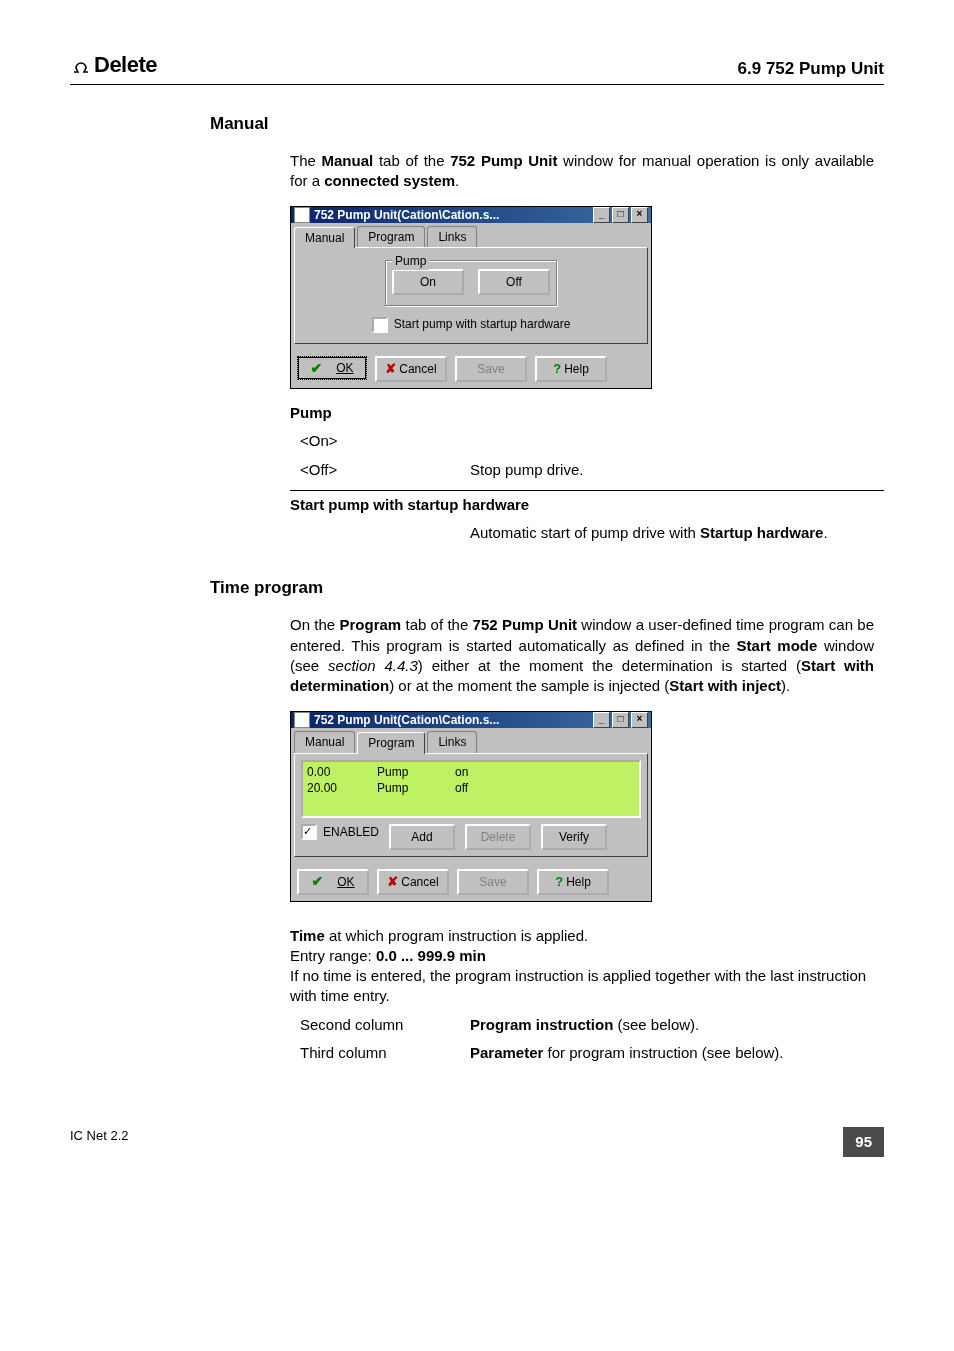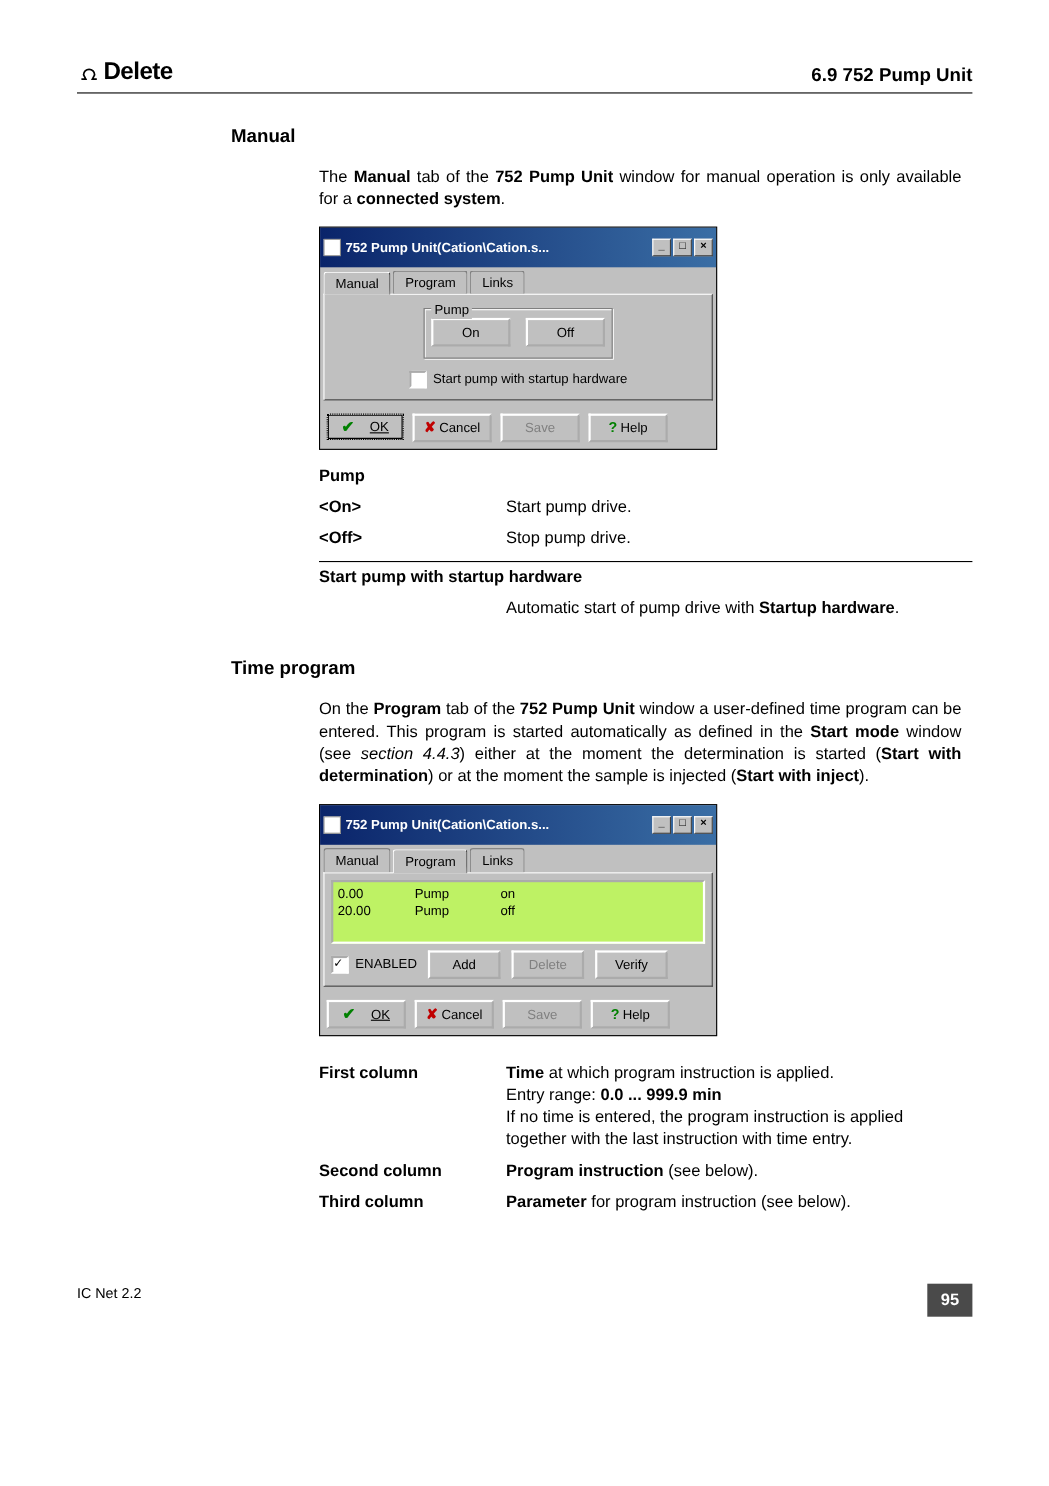--- a/index.html
+++ b/index.html
@@ -50,21 +50,21 @@
     margin: 12px 0 14px 220px;
     width: 360px;
     background: #c0c0c0;
     border: 1px solid #000;
     font-family: "MS Sans Serif", Tahoma, Arial, sans-serif;
     font-size: 12px;
   }
   .ss-titlebar {
     background: linear-gradient(90deg,#0a246a,#3a6ea5);
     color:#fff;
-    height: 36px;
+    height: 16px;
     display:flex;
     align-items:center;
     justify-content:space-between;
     padding:0 3px;
     font-weight:700;
     font-size:12px;
   }
   .ss-title-left { display:flex; align-items:center; gap:4px; overflow:hidden; white-space:nowrap;}
   .ss-sysicon {
     width:14px;height:14px;background:#fff;border:1px solid #888;display:inline-block;
@@ -128,34 +128,34 @@
     display:flex; gap:8px; justify-content:flex-start;
     padding:6px 6px 6px 6px;
   }
   .ok-icon{ color:#008000;font-weight:700;font-size:14px;}
   .cancel-icon{ color:#c00000;font-weight:700;font-size:13px;}
   .help-icon{ color:#008000;font-weight:700;font-size:13px;}
   .ss-list {
     background:#bef264;border:2px inset #fff;height:50px;padding:2px 4px;font-size:12px;
   }
   .ss-list-row { display:flex; gap:28px;}
-  .ss-midrow { display:flex; align-items:center; gap:10px; margin-top:6px;}
+  .ss-midrow { display:flex; gap:10px; margin-top:6px;}
   .def-sub-heading {
     font-weight:700;
     margin-left:220px;
     margin-top:10px;
   }
   .def-table {
     margin-left:220px;
     margin-right:10px;
     margin-top:4px;
     margin-bottom:6px;
   }
   .def-row { display:flex; padding:4px 0; }
-  .def-term { width:170px; font-weight:700; flex-shrink:0;}
+  .def-term { width:170px; font-weight:400; flex-shrink:0;margin-left:10px;}
   .def-desc { flex:1; text-align:left;}
   .thin-rule { border-top:1px solid #000; margin:4px 0 4px 220px; }
   .footer {
     display:flex;justify-content:space-between;
     margin-top:60px;font-size:13px;
   }
   .pagenum {
     background:#4a4a4a;color:#fff;padding:5px 12px;font-weight:700;font-size:15px;
   }
   .underline { text-decoration: underline; margin-left: 11px; }
@@ -222,21 +222,20 @@
         <span class="help-icon">?</span>
         <span>Help</span>
       </div>
   </div>
 </div>
 
 <div class="def-sub-heading">Pump</div>
 <div class="def-table">
   <div class="def-row">
     <div class="def-term">&lt;On&gt;</div>
-    <div class="def-desc">Start pump drive.</div>
   </div>
   <div class="def-row">
     <div class="def-term">&lt;Off&gt;</div>
     <div class="def-desc">Stop pump drive.</div>
   </div>
 </div>
 <div class="thin-rule"></div>
 <div class="def-sub-heading" style="margin-top:2px;">Start pump with startup hardware</div>
 <div class="def-table">
   <div class="def-row">
@@ -301,21 +300,20 @@
     <div class="ss-btn disabled">Save</div>
     <div class="ss-btn">
         <span class="help-icon">?</span>
         <span>Help</span>
       </div>
   </div>
 </div>
 
 <div class="def-table" style="margin-top:20px;">
   <div class="def-row">
-    <div class="def-term">First column</div>
     <div class="def-desc">
       <span class="bold">Time</span><span> at which program instruction is applied.</span><br>
       <span>Entry range: </span><span class="bold">0.0 ... 999.9 min</span><br>
       <span>If no time is entered, the program instruction is applied together with the last instruction with time entry.</span>
     </div>
   </div>
   <div class="def-row">
     <div class="def-term">Second column</div>
     <div class="def-desc"><span class="bold">Program instruction</span><span> (see below).</span></div>
   </div>

